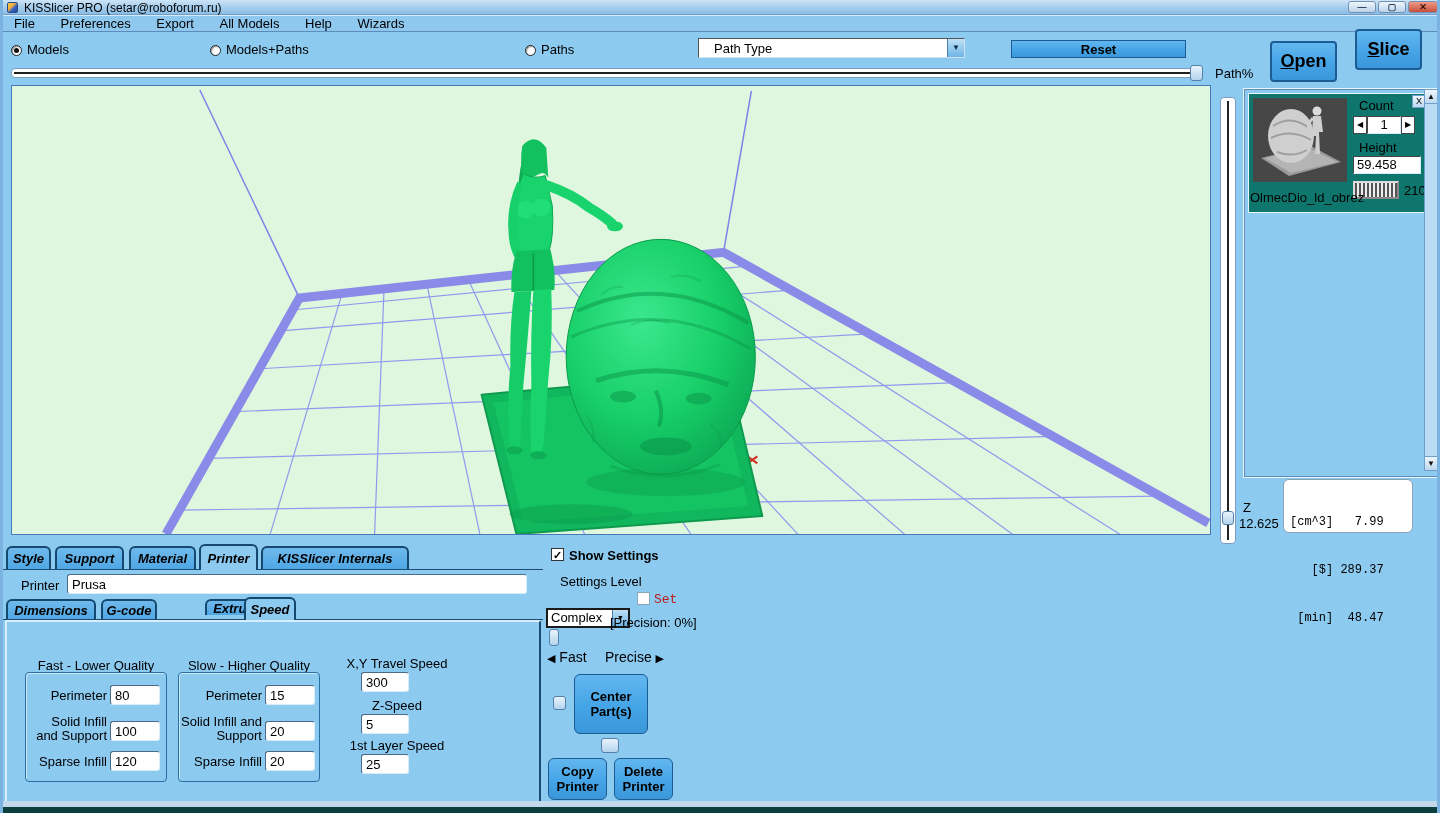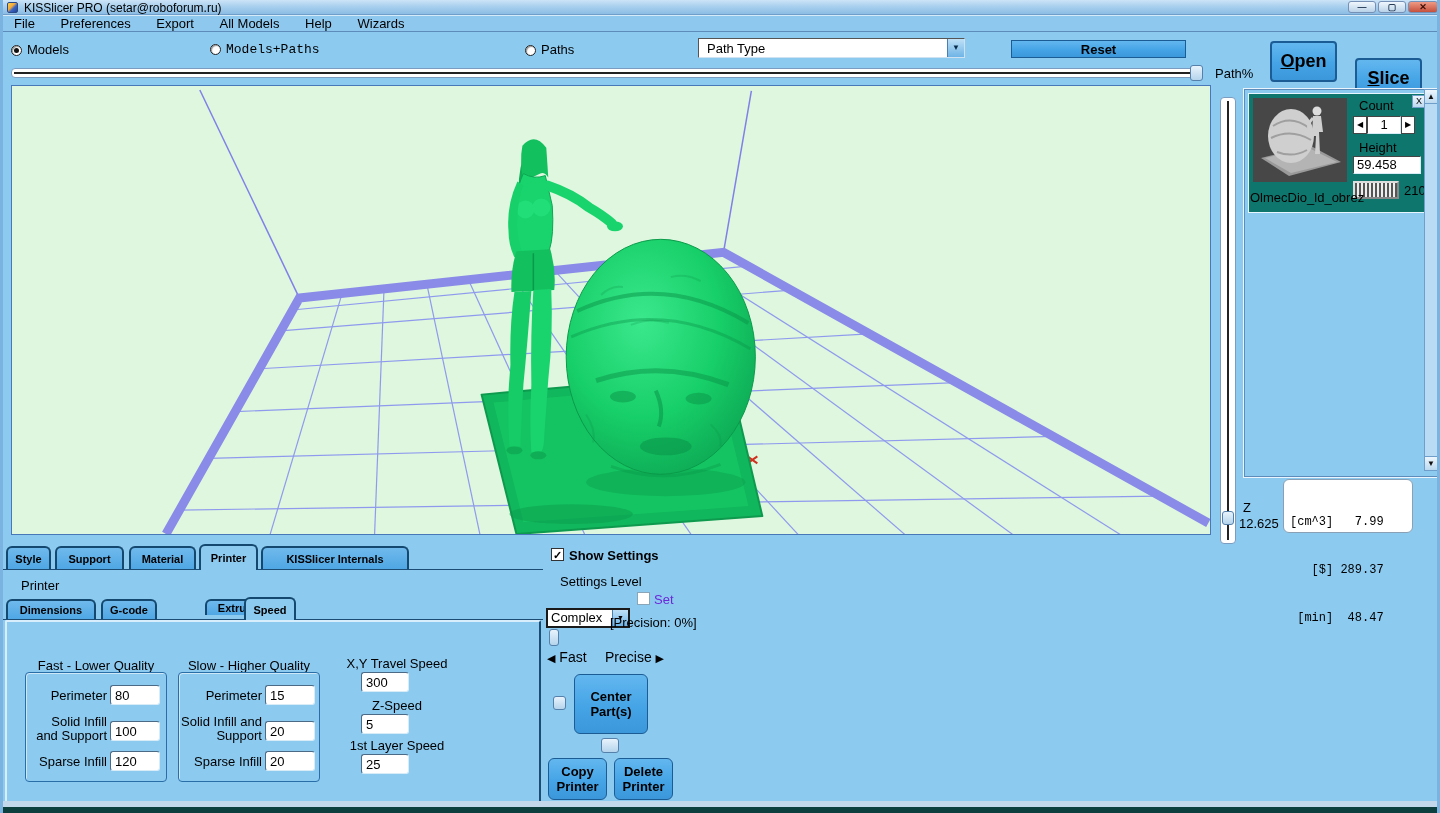--- a/index.html
+++ b/index.html
@@ -27,21 +27,21 @@
     border-top:1px solid #d6ebfa; border-bottom:1px solid #5d8cba; }
   .menu-item { display:inline-block; padding:0 11px; line-height:15px; font-size:13px; }
 
   
   .radio { width:11px; height:11px; border-radius:50%; background:#fff; border:1px solid #222;
     box-shadow:inset 1px 1px 1px #999; display:inline-block; vertical-align:-2px; }
   .radio.sel::after { content:""; display:block; width:5px; height:5px; border-radius:50%;
     background:#111; margin:2px 0 0 2px; }
   .radio-lbl { margin-left:5px; }
   .combo { background:#fff; border:1px solid; border-color:#555 #cfe2f2 #cfe2f2 #555; display:flex; align-items:center; }
-  .combo .txt { flex:1; padding-left:8px; overflow:hidden; white-space:nowrap; }
+  .combo .txt { flex:1; padding-left:15px; overflow:hidden; white-space:nowrap; }
   .combo .arrow { width:17px; height:100%; background:linear-gradient(180deg,#bfe0f6,#6fb4e6);
     border-left:1px solid #4a80b0; text-align:center; font-size:8px; line-height:18px; color:#0a2a4a; }
   .btn { background:linear-gradient(180deg,#63b7ef 0%,#45a4e6 55%,#3b97da 100%);
     border:1px solid #1c5c94; border-radius:6px; font-weight:bold; text-align:center; color:#000;
     display:flex; align-items:center; justify-content:center; }
   .btn-big { font-size:18px; border-radius:4px; border-width:2px; }
   .btn-big .lbl { display:block; }
   .btn-big .lbl::first-letter { text-decoration:underline; }
   .track { background:#fff; border:1px solid #7a9cc0; border-radius:4px; position:relative; }
   .track::after { content:""; position:absolute; left:2px; right:2px; top:50%; margin-top:-1px;
@@ -65,40 +65,40 @@
     text-align:center; font-size:8px; line-height:13px; color:#111; }
   .sb-track { background:#b9dcf4; border-left:1px solid #6f9ecb; border-right:1px solid #6f9ecb; }
 
   .stats-box { left:1280px; top:479px; width:130px; height:54px; background:#fff;
     border:1px solid #8aa0b4; border-radius:6px; font-family:"Liberation Mono", monospace;
     font-size:12px; line-height:16px; white-space:pre; padding:2px 6px; }
 
   
   .tabline { background:#1c4c74; height:1px; }
   .tab { background:linear-gradient(180deg,#6fb9ec,#4fa7e4); border:2px solid #14486e; border-bottom:none;
-    border-radius:6px 6px 0 0; font-weight:bold; font-size:11px; text-align:center;
-    display:flex; align-items:center; justify-content:center; }
+    border-radius:6px 6px 0 0; font-weight:bold; font-size:13px; text-align:center;
+    display:flex; align-items:center; justify-content:center;font-style:italic; }
   .tab.active { background:#8ccaf0; z-index:3; }
 
   .field { background:#fff; border:1px solid; border-color:#4a6a86 #d8ecf8 #d8ecf8 #4a6a86;
     border-radius:3px; font-size:13px; padding-left:4px; }
   .groupbox { border:1px solid #2a6ea8; border-radius:4px; box-shadow:inset 1px 1px 0 #cfe8f8; }
   .rlabel { text-align:right; line-height:14px; }
   .clabel { text-align:center; }
   .panel3d { background:#8ccaf0; border:2px solid; border-color:#d8eefc #1c4c74 #1c4c74 #d8eefc; border-radius:2px; }
 
   .checkbox { width:13px; height:13px; background:#fff; border:1px solid #333;
     font-size:11px; line-height:12px; text-align:center; font-weight:bold; }
   .checkbox.off { color:transparent; border-color:#8aa4b8; }
   .combo2 { border:2px solid #1a1a1a; background:#fff; display:flex;margin-top:18px; }
   .combo2 .txt { flex:1; padding-left:3px; line-height:15px; }
   .combo2 .arrow { width:16px; background:linear-gradient(180deg,#bfe0f6,#6fb4e6);
     border-left:1px solid #4a80b0; text-align:center; font-size:7px; line-height:15px; }
   .tri { font-size:11px; }
-  .graytxt { color:#6d28d9; }
+  .graytxt { color:#b91c1c;font-family:Liberation Mono, monospace; }
   .btn-sm { border-radius:6px; font-size:13px; line-height:15px; }
   .bottom-strip1 { left:0; top:801px; width:1440px; height:6px; background:#c3d8ea; }
   .bottom-strip2 { left:0; top:807px; width:1440px; height:6px; background:#0d3f3f; }
 </style>
 </head>
 <body>
 
 <div class="window">
 
   <div class="abs titlebar">
@@ -114,35 +114,35 @@
     <span class="menu-item">Preferences</span>
     <span class="menu-item">Export</span>
     <span class="menu-item">All Models</span>
     <span class="menu-item">Help</span>
     <span class="menu-item">Wizards</span>
   </div>
 
   <div class="abs" style="left:8px; top:42px;">
     <span class="radio sel"></span><span class="radio-lbl">Models</span>
   </div>
-  <div class="abs" style="left:207px; top:42px;font-family:Liberation Mono, monospace;">
+  <div class="abs" style="left:207px; top:42px;">
     <span class="radio"></span><span class="radio-lbl">Models+Paths</span>
   </div>
   <div class="abs" style="left:522px; top:42px;">
     <span class="radio"></span><span class="radio-lbl">Paths</span>
   </div>
   <div class="abs combo" style="left:695px; top:38px; width:267px; height:20px;">
     <span class="txt">Path Type</span>
     <span class="arrow">▼</span>
   </div>
   <div class="abs btn" style="left:1008px; top:40px; width:175px; height:18px; border-radius:0;">Reset</div>
   <div class="abs btn btn-big" style="left:1267px; top:41px; width:67px; height:41px;">
     <span class="lbl">Open</span>
   </div>
-  <div class="abs btn btn-big" style="left:1352px; top:58px; width:67px; height:41px;">
+  <div class="abs btn btn-big" style="left:1352px; top:29px; width:67px; height:41px;">
     <span class="lbl">Slice</span>
   </div>
 
   <div class="abs track" style="left:8px; top:68px; width:1191px; height:10px;"></div>
   <div class="abs thumb" style="left:1187px; top:65px; width:13px; height:16px;"></div>
   <div class="abs" style="left:1212px; top:66px;">Path%</div>
 
   <div class="abs viewport">
     <svg width="1198" height="448" viewBox="0 0 1200 450">
       <defs>
@@ -262,20 +262,21 @@
   </div>
 
   <div class="abs tabline" style="left:0; top:569px; width:540px;"></div>
   <div class="abs tab" style="left:3px; top:546px; width:45px; height:23px;">Style</div>
   <div class="abs tab" style="left:52px; top:546px; width:69px; height:23px;">Support</div>
   <div class="abs tab" style="left:126px; top:546px; width:67px; height:23px;">Material</div>
   <div class="abs tab active" style="left:196px; top:544px; width:59px; height:26px;">Printer</div>
   <div class="abs tab" style="left:258px; top:546px; width:148px; height:23px;">KISSlicer Internals</div>
 
   <div class="abs" style="left:18px; top:578px;">Printer</div>
+  <input class="abs field" style="left: 64px; top: 574px; width: 460px; height: 20px;" readonly="" value="Prusa">
 
   <div class="abs tabline" style="left:0; top:619px; width:540px;"></div>
   <div class="abs tab" style="left:3px; top:599px; width:90px; height:20px;">Dimensions</div>
   <div class="abs tab" style="left:98px; top:599px; width:56px; height:20px;">G-code</div>
   <div class="abs tab" style="left:159px; top:599px; width:77px; height:16px;margin-left:43px;">Extruders</div>
   <div class="abs tab active" style="left:241px; top:597px; width:52px; height:23px;">Speed</div>
 
   <div class="abs panel3d" style="left:2px; top:620px; width:536px; height:187px;">
 
     <div class="abs clabel" style="left:18px; top:36px; width:142px;">Fast - Lower Quality</div>

